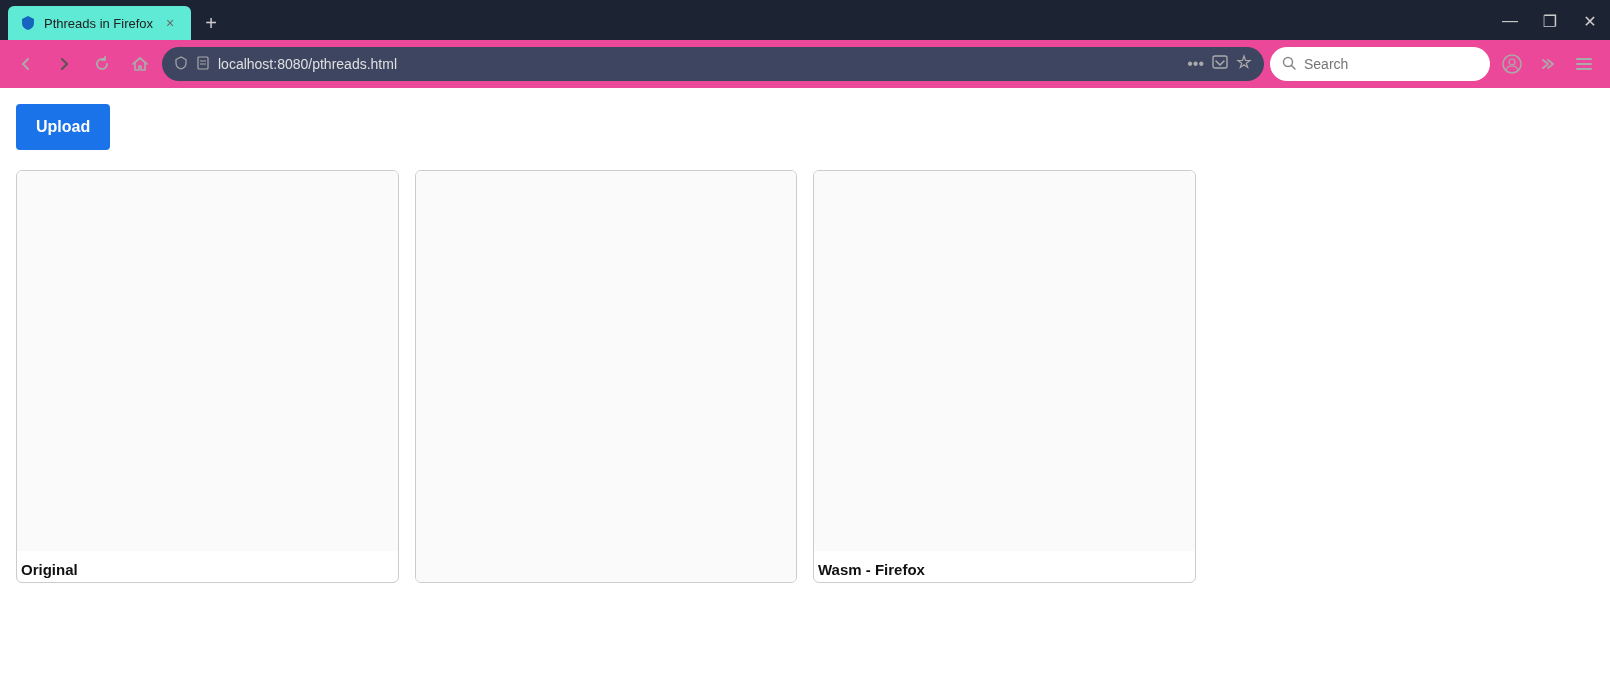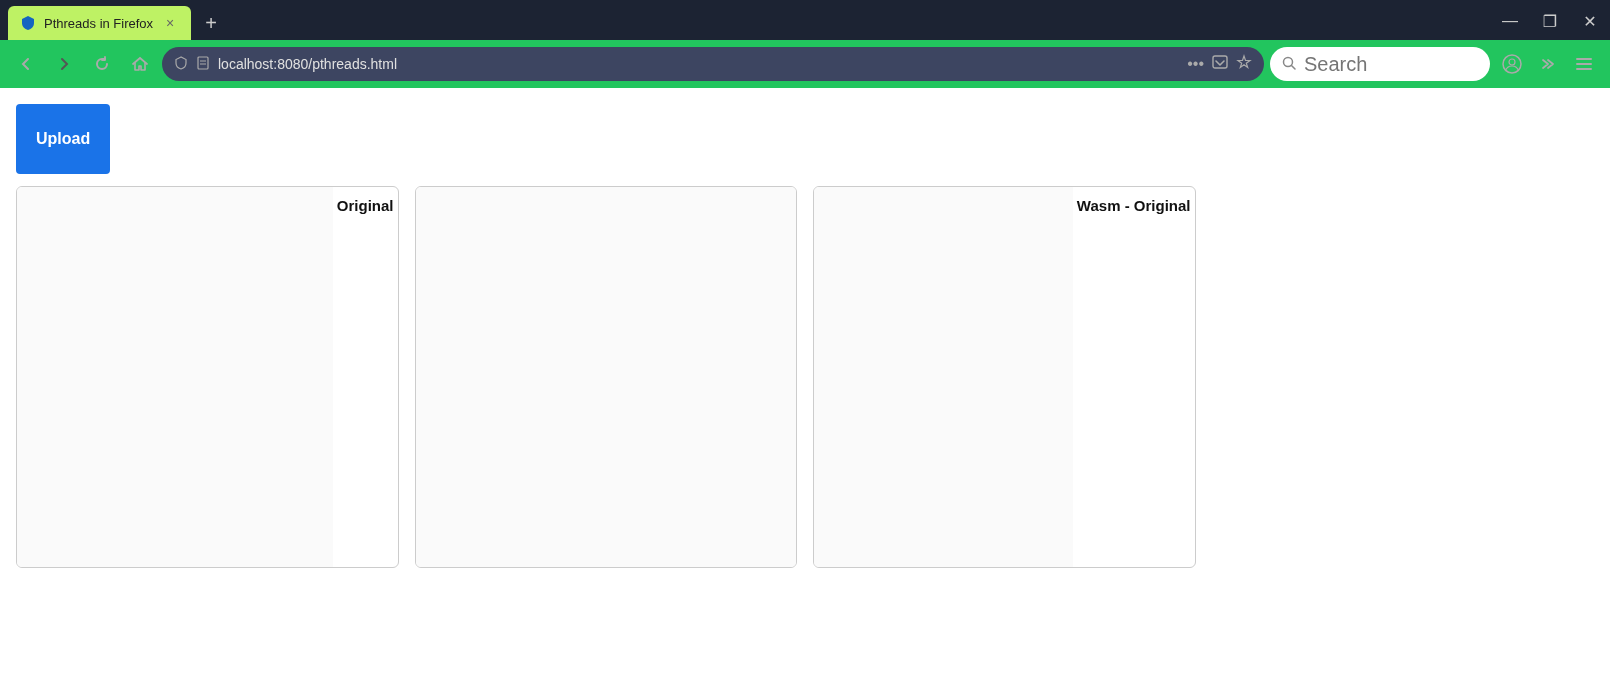--- a/index.html
+++ b/index.html
@@ -15,21 +15,21 @@
       display: flex;
       align-items: center;
       padding: 6px 8px 0 8px;
       background: #1c2333;
       height: 40px;
     }
 
     .tab {
       display: flex;
       align-items: center;
-      background: #bef264;
+      background: #5eead4;
       border-radius: 6px 6px 0 0;
       padding: 4px 12px;
       min-width: 180px;
       max-width: 240px;
       height: 34px;
       gap: 8px;
       position: relative;
     }
 
     .tab-favicon {
@@ -87,21 +87,21 @@
       height: 24px;
       display: flex;
       align-items: center;
       justify-content: center;
     }
 
     
     .nav-bar {
       display: flex;
       align-items: center;
-      background: #22c55e;
+      background: #ec4899;
       padding: 4px 10px;
       gap: 6px;
       height: 48px;
     }
 
     .nav-icon-btn {
       color: #aaa;
       font-size: 18px;
       width: 32px;
       height: 32px;
@@ -162,21 +162,21 @@
     }
 
     .search-icon-inner {
       color: #888;
       font-size: 14px;
     }
 
     .search-input {
       border: none;
       outline: none;
-      font-size: 20px;
+      font-size: 14px;
       color: #888;
       background: transparent;
       width: 100%;
     }
 
     .nav-right-icons {
       display: flex;
       align-items: center;
       gap: 4px;
     }
@@ -186,40 +186,40 @@
       background: #fff;
       min-height: 560px;
       padding: 16px;
     }
 
     .upload-btn {
       background: #1a73e8;
       color: #fff;
       border: none;
       border-radius: 4px;
-      padding: 26px 20px;
+      padding: 14px 20px;
       font-size: 16px;
       font-weight: 600;
       cursor: pointer;
-      margin-bottom: 4px;
+      margin-bottom: 12px;
     }
 
     .cards-container {
       display: grid;
       grid-template-columns: repeat(4, 1fr);
       gap: 16px;
       margin-top: 8px;
     }
 
     .card {
       border: 1px solid #ccc;
       border-radius: 6px;
       overflow: hidden;
       display: flex;
-      flex-direction: row;
+      flex-direction: column;
     }
 
     .card-canvas {
       background: #fafafa;
       flex: 1;
       min-height: 380px;
     }
 
     .card-label {
       font-size: 15px;
@@ -356,16 +356,16 @@
   <div class="cards-container">
   <div class="card">
         <div class="card-canvas"></div>
         <div class="card-label">Original</div>
       </div>
       <div class="card">
         <div class="card-canvas"></div>
       </div>
       <div class="card">
         <div class="card-canvas"></div>
-        <div class="card-label">Wasm - Original</div>
+        <div class="card-label">Wasm - Firefox</div>
       </div>
     </div>
 </div>
 
 </body></html>

